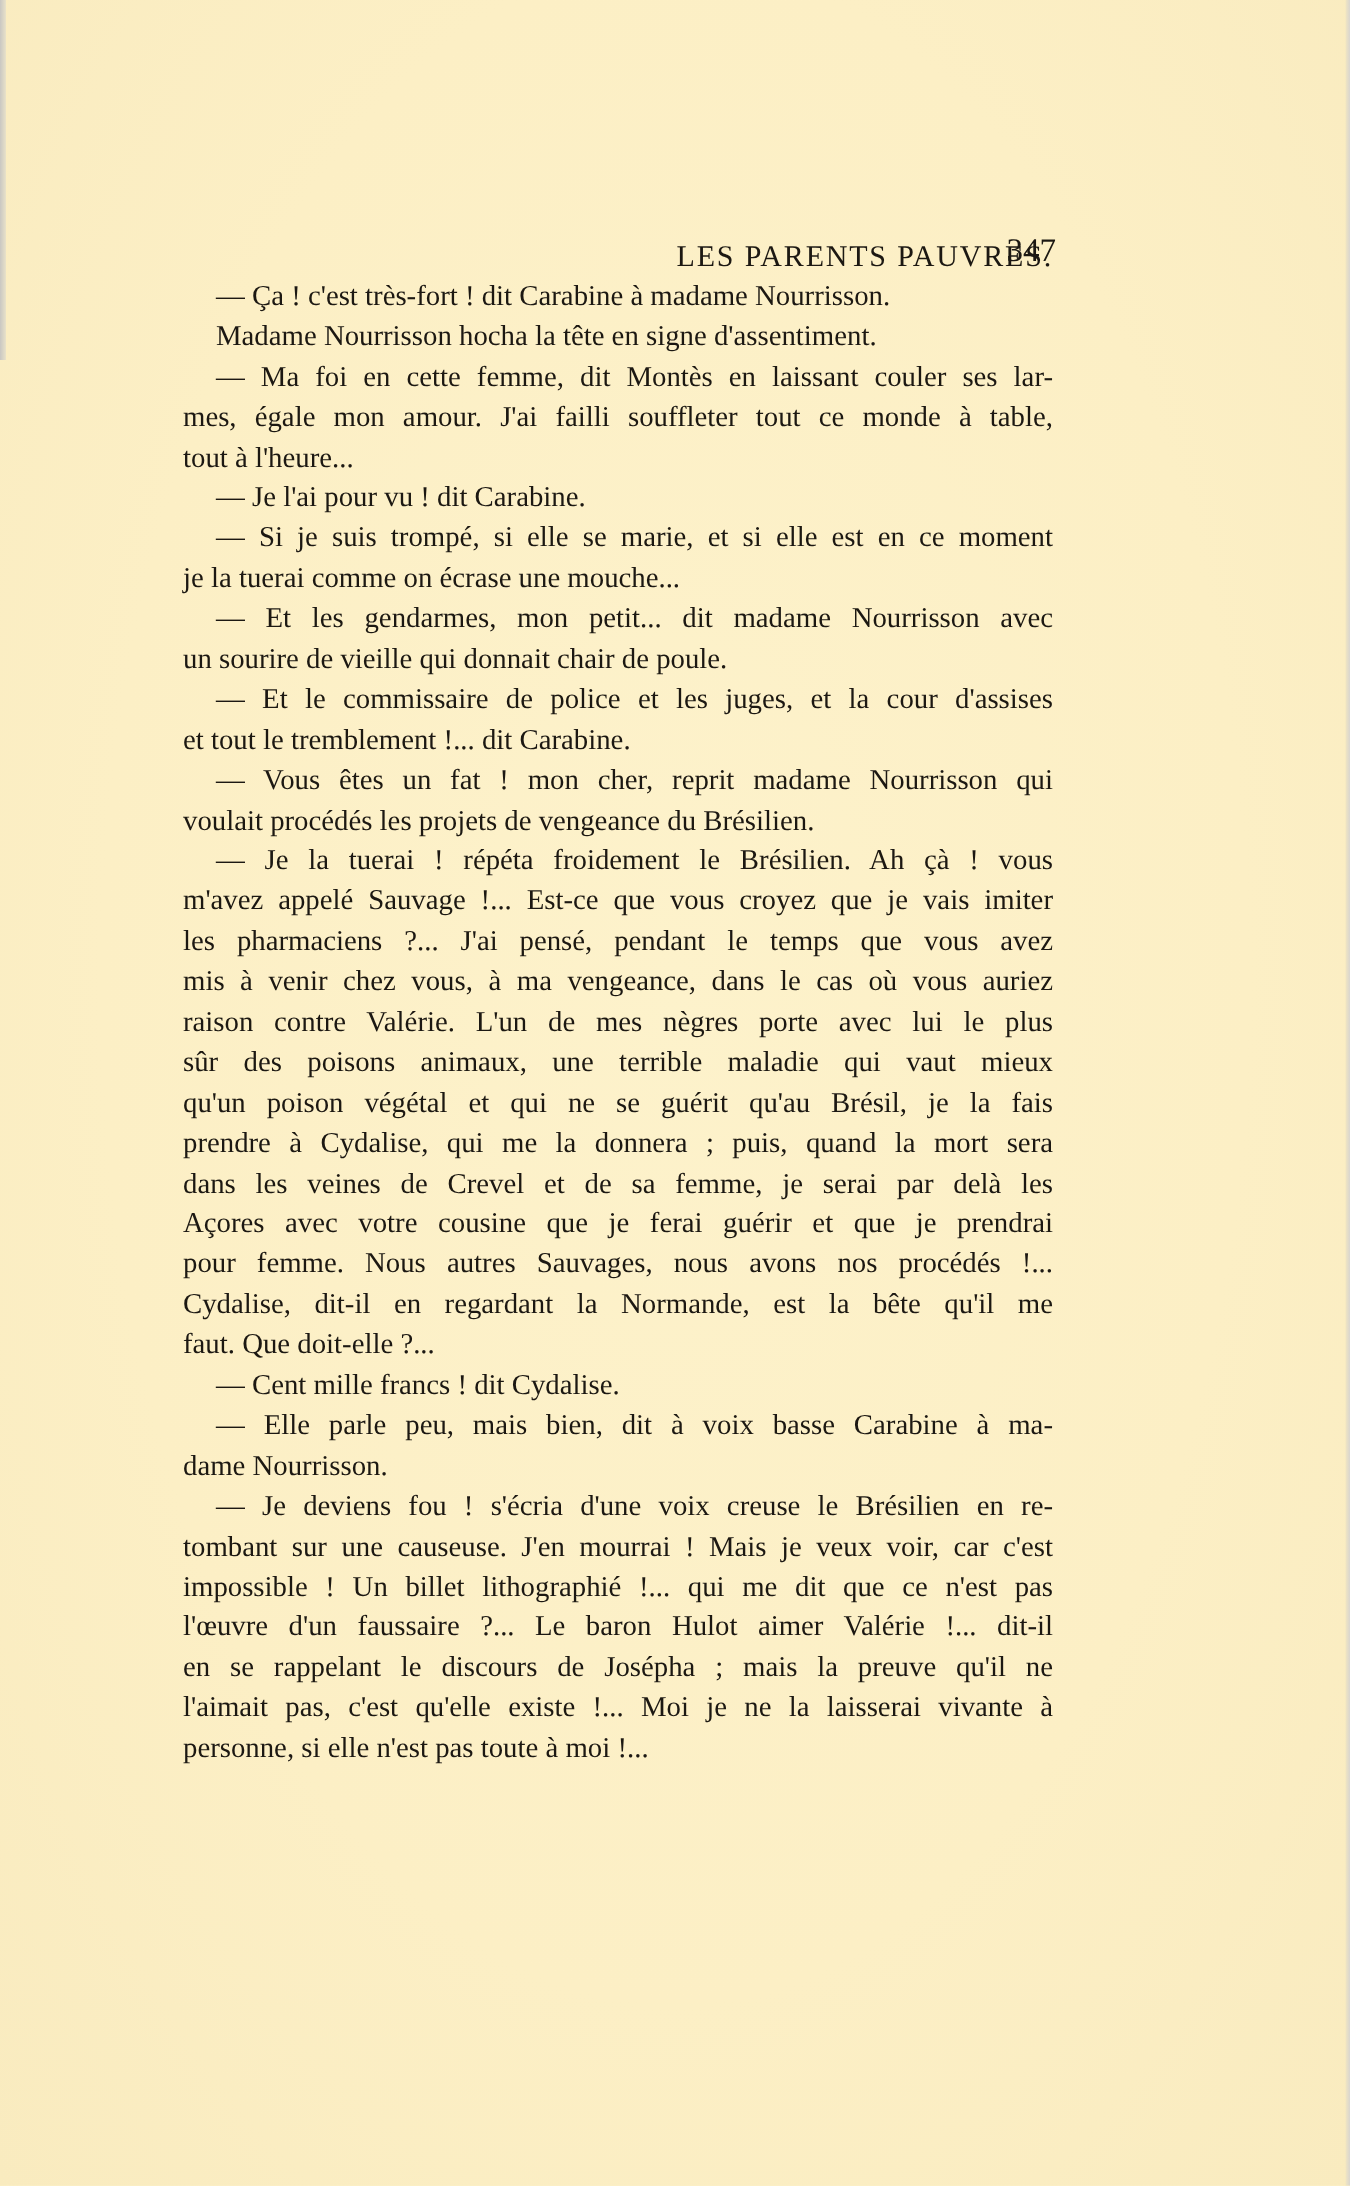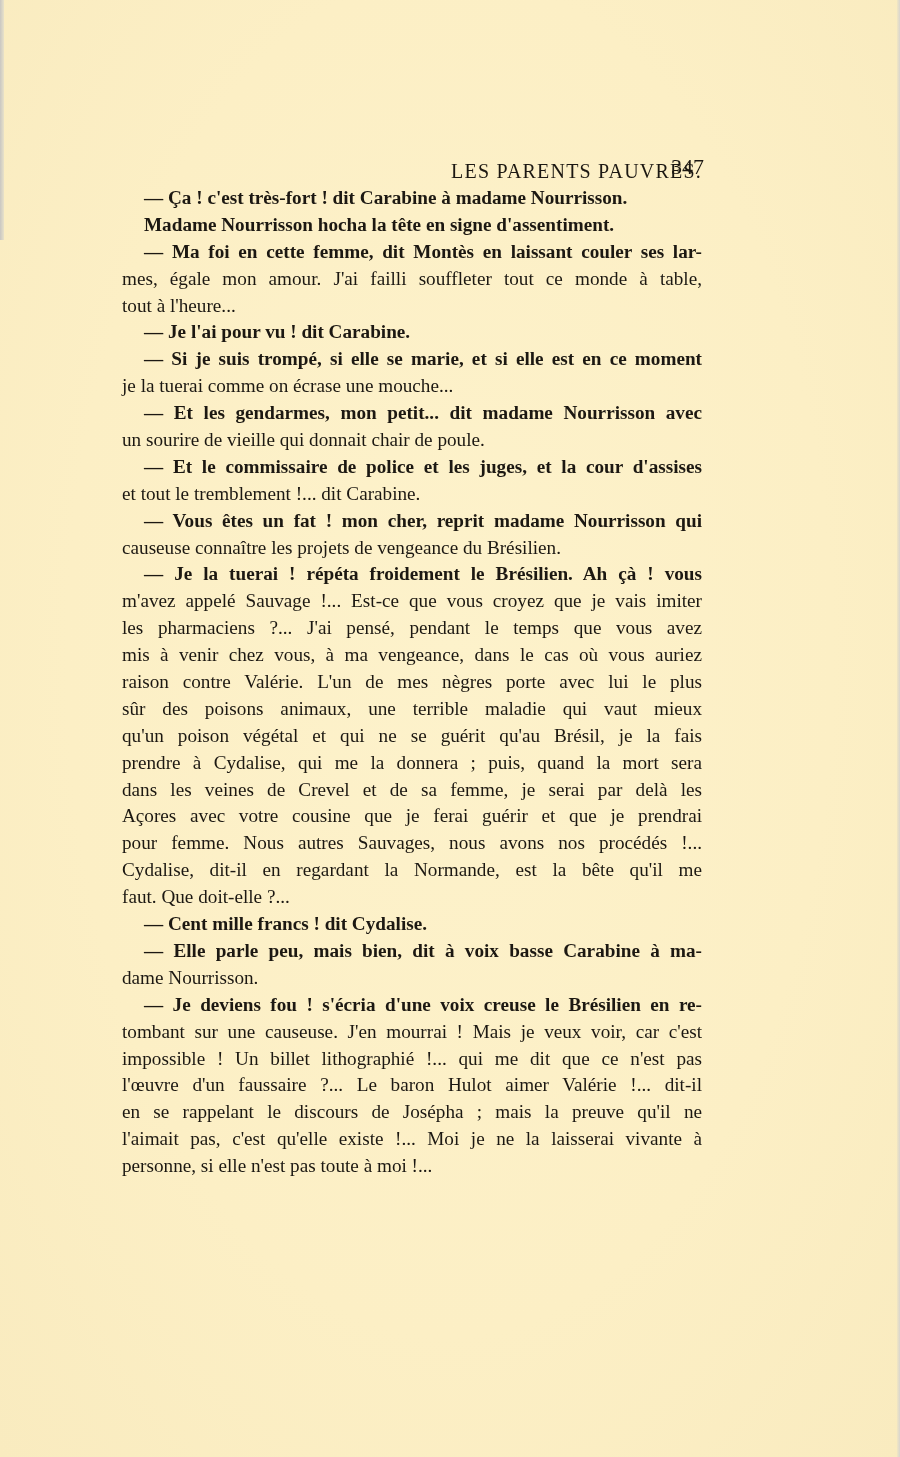--- a/index.html
+++ b/index.html
@@ -35,21 +35,21 @@
   }
   .body {
     position: absolute; left: 122px; top: 185px; width: 580px;
     font-size: 19.2px; font-stretch: condensed;
   }
   .line {
     height: 26.9px; line-height: 26.9px; white-space: nowrap;
     text-align: justify; text-align-last: justify;
     overflow: visible;
   }
-  .line.indent { padding-left: 22px; font-weight: bold; }
+  .line.indent { padding-left: 22px; }
   .line.last { text-align-last: left; }
 </style>
 </head>
 <body>
 
 <div class="page">
   <div class="edge-left"></div>
   <div class="edge-right"></div>
 
   <div class="header">
@@ -64,21 +64,21 @@
       <div class="line">mes, égale mon amour. J'ai failli souffleter tout ce monde à table,</div>
       <div class="line last">tout à l'heure...</div>
       <div class="line indent last">— Je l'ai pour vu ! dit Carabine.</div>
       <div class="line indent">— Si je suis trompé, si elle se marie, et si elle est en ce moment</div>
       <div class="line last">je la tuerai comme on écrase une mouche...</div>
       <div class="line indent">— Et les gendarmes, mon petit... dit madame Nourrisson avec</div>
       <div class="line last">un sourire de vieille qui donnait chair de poule.</div>
       <div class="line indent">— Et le commissaire de police et les juges, et la cour d'assises</div>
       <div class="line last">et tout le tremblement !... dit Carabine.</div>
       <div class="line indent">— Vous êtes un fat ! mon cher, reprit madame Nourrisson qui</div>
-      <div class="line last">causeuse connaître les projets de vengeance du Brésilien.</div>
+      <div class="line last">voulait procédés les projets de vengeance du Brésilien.</div>
       <div class="line indent">— Je la tuerai ! répéta froidement le Brésilien. Ah çà ! vous</div>
       <div class="line">m'avez appelé Sauvage !... Est-ce que vous croyez que je vais imiter</div>
       <div class="line">les pharmaciens ?... J'ai pensé, pendant le temps que vous avez</div>
       <div class="line">mis à venir chez vous, à ma vengeance, dans le cas où vous auriez</div>
       <div class="line">raison contre Valérie. L'un de mes nègres porte avec lui le plus</div>
       <div class="line">sûr des poisons animaux, une terrible maladie qui vaut mieux</div>
       <div class="line">qu'un poison végétal et qui ne se guérit qu'au Brésil, je la fais</div>
       <div class="line">prendre à Cydalise, qui me la donnera ; puis, quand la mort sera</div>
       <div class="line">dans les veines de Crevel et de sa femme, je serai par delà les</div>
       <div class="line">Açores avec votre cousine que je ferai guérir et que je prendrai</div>

